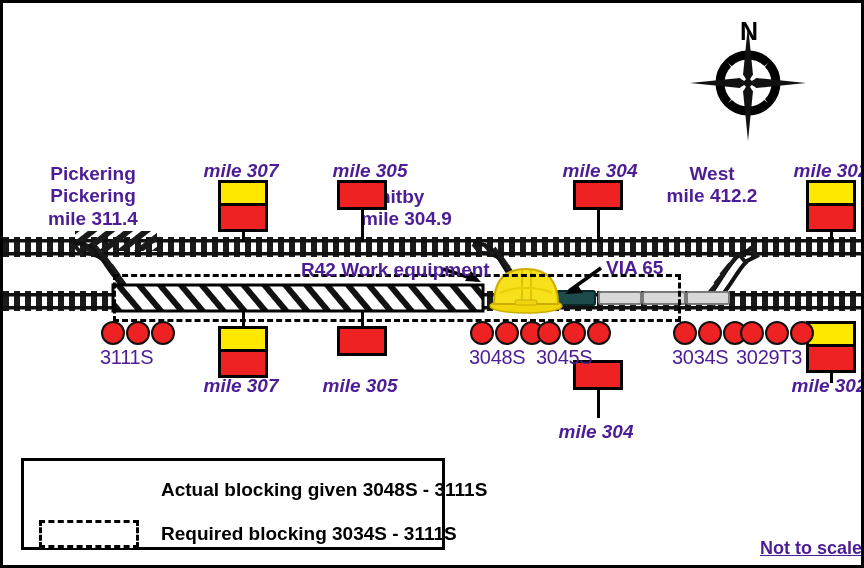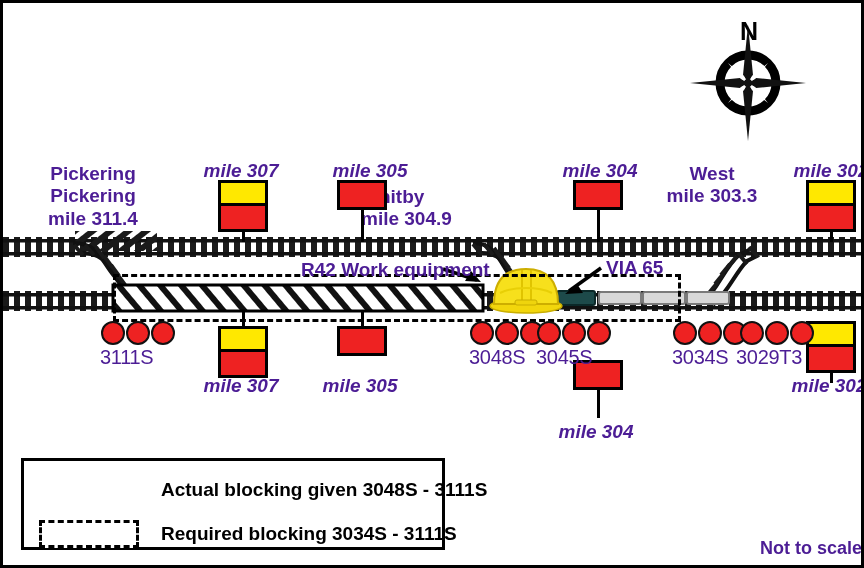--- a/index.html
+++ b/index.html
@@ -45,20 +45,21 @@
     font-weight: 400;
     letter-spacing: -0.3px;
   }
   .callout {
     font-size: 19px;
     font-weight: 700;
   }
   .notscale {
     font-size: 18px;
     font-weight: 700;
+    text-decoration: underline;
   }
 
   
   .sign {
     position: absolute;
     box-sizing: border-box;
     border: 3px solid #000000;
     background: #ee2222;
   }
   .sign.split {
@@ -266,21 +267,21 @@
     <div>mile 311.4</div>
   </div>
 
   <div class="label place-label" style="left:358px; top:183px; width:130px; text-align:left;">
     <div>Whitby</div>
     <div>mile 304.9</div>
   </div>
 
   <div class="label place-label" style="left:648px; top:160px; width:122px;">
     <div>West</div>
-    <div>mile 303.3</div>
+    <div>mile 412.2</div>
   </div>
 
   <div class="label sign-label" style="left:193px; top:157px; width:90px;">mile 307</div>
   <div class="sign split" style="left:215px; top:177px; width:50px; height:52px;">
     <div class="top-half"></div>
   </div>
   <div class="sign-stem" style="left:239px; top:229px; height:10px;"></div>
 
   <div class="label sign-label" style="left:322px; top:157px; width:90px;">mile 305</div>
   <div class="sign" style="left:334px; top:177px; width:50px; height:30px;"></div>

